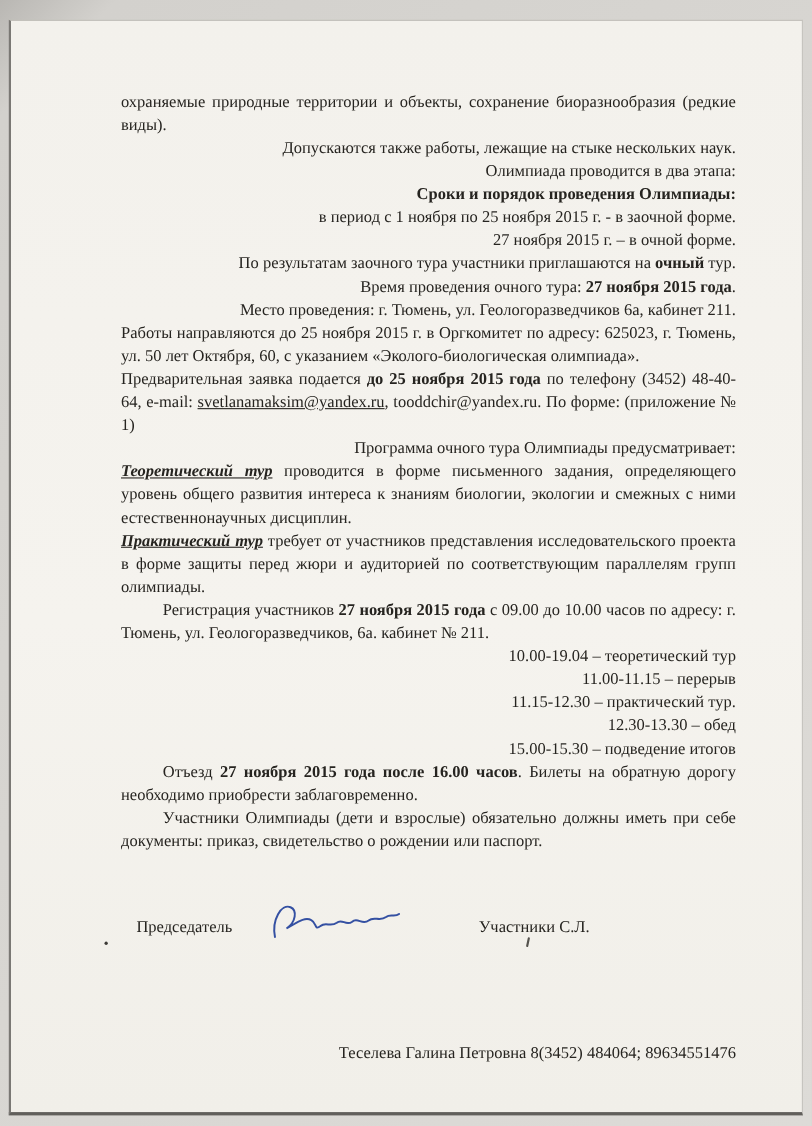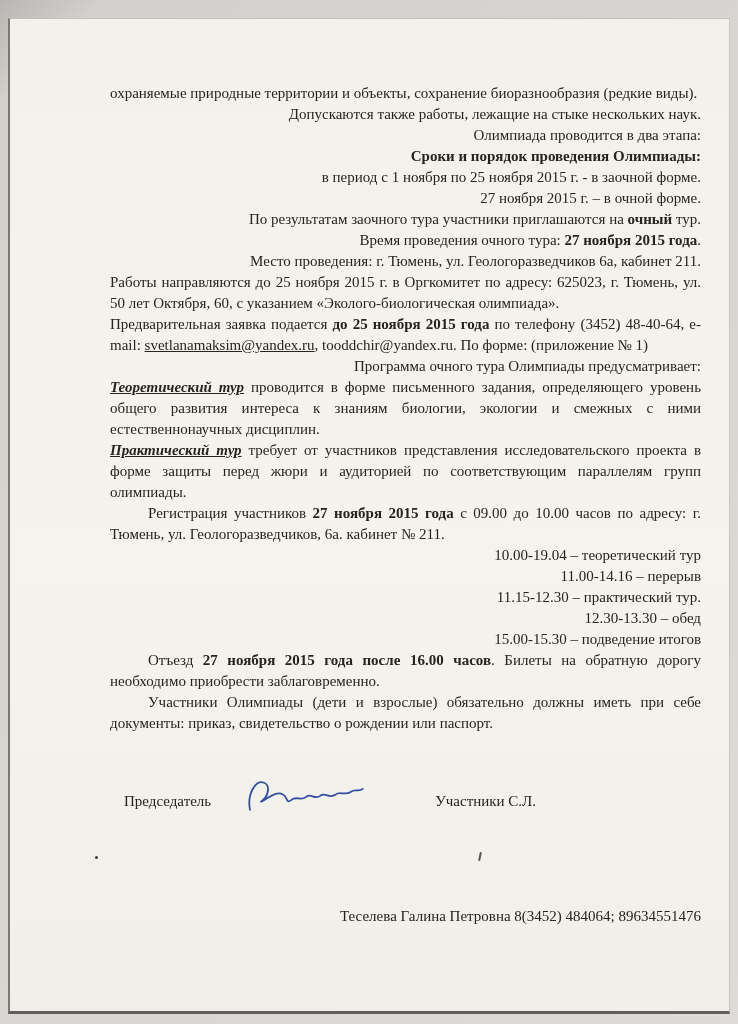--- a/index.html
+++ b/index.html
@@ -22,21 +22,21 @@
     top: 18px;
     left: 8px;
     width: 722px;
     height: 996px;
     box-sizing: border-box;
     background: linear-gradient(180deg, #f3f1ec 0%, #f5f3ee 55%, #f1efe9 100%);
     border-top: 1px solid #c2c0bb;
     border-right: 1px solid #c6c4bf;
     border-left: 2px solid #7a7874;
     border-bottom: 3px solid #615f5b;
-    padding: 64px 28px 0 100px;
+    padding: 64px 60px 0 100px;
     color: #262420;
     font-size: 15px;
     line-height: 21px;
   }
   .para { margin: 0; text-align: right; }
   .para.justify { text-align: justify; }
   .para.indent { text-indent: 38px; }
   .para.schedule { margin-left: 40px; }
   .b { font-weight: 700; }
   .i { font-style: italic; text-decoration: underline; }
@@ -87,21 +87,21 @@
         <p class="para"><span>По результатам заочного тура участники приглашаются на </span><span class="b">очный</span><span> тур.</span></p>
         <p class="para"><span>Время проведения очного тура: </span><span class="b">27 ноября 2015 года</span><span>.</span></p>
         <p class="para"><span>Место проведения: г. Тюмень, ул. Геологоразведчиков 6а, кабинет 211.</span></p>
         <p class="para justify"><span>Работы направляются до 25  ноября 2015 г. в Оргкомитет по адресу: 625023, г. Тюмень, ул. 50 лет Октября, 60, с указанием «Эколого-биологическая олимпиада».</span></p>
         <p class="para justify"><span>Предварительная заявка подается </span><span class="b">до 25 ноября 2015 года</span><span> по телефону (3452) 48-40-64, e-mail: </span><span class="u">svetlanamaksim@yandex.ru</span><span>, tooddchir@yandex.ru. По форме: (приложение № 1)</span></p>
         <p class="para indent"><span>Программа очного тура Олимпиады предусматривает:</span></p>
         <p class="para justify"><span class="b i">Теоретический тур</span><span> проводится в форме письменного задания, определяющего уровень общего развития интереса к знаниям биологии, экологии и смежных с ними естественнонаучных дисциплин.</span></p>
         <p class="para justify"><span class="b i">Практический тур</span><span> требует от участников представления исследовательского проекта в форме защиты перед жюри и аудиторией по соответствующим параллелям групп олимпиады.</span></p>
         <p class="para justify indent"><span>Регистрация участников </span><span class="b">27 ноября 2015 года</span><span>  с 09.00 до 10.00 часов по адресу: г. Тюмень, ул. Геологоразведчиков, 6а. кабинет № 211.</span></p>
         <p class="para schedule"><span>10.00-19.04 – теоретический тур</span></p>
-        <p class="para schedule"><span>11.00-14.16 – перерыв</span></p>
+        <p class="para schedule"><span>11.00-11.15 – перерыв</span></p>
         <p class="para schedule"><span>11.15-12.30 – практический тур.</span></p>
         <p class="para schedule"><span>12.30-13.30 – обед</span></p>
         <p class="para schedule"><span>15.00-15.30 – подведение итогов</span></p>
         <p class="para justify indent"><span>Отъезд </span><span class="b">27 ноября 2015 года после 16.00 часов</span><span>. Билеты на обратную дорогу необходимо приобрести заблаговременно.</span></p>
         <p class="para justify indent"><span>Участники Олимпиады (дети и взрослые) обязательно должны иметь при себе документы: приказ, свидетельство о рождении или паспорт.</span></p>
       </div>
 
     <div class="sig-row">
       <span class="sig-label">Председатель</span>
       <svg class="sig-svg" width="130" height="48" viewBox="0 0 130 48">

